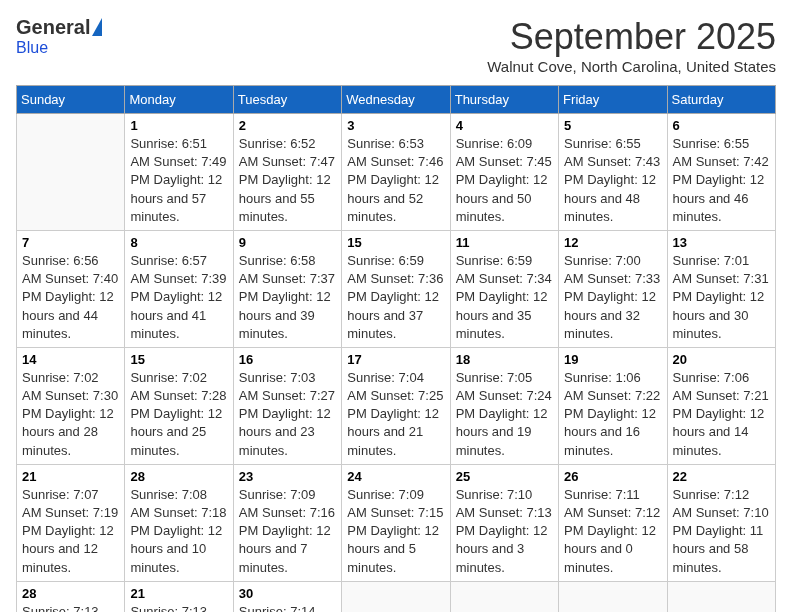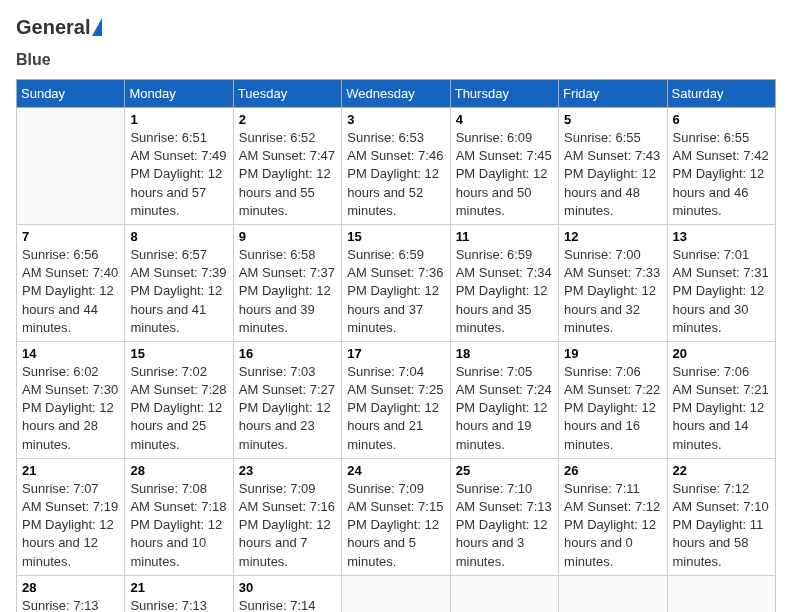--- a/index.html
+++ b/index.html
@@ -13,31 +13,30 @@
     .header {
       display: flex;
       justify-content: space-between;
       align-items: flex-start;
       margin-bottom: 10px;
     }
     .logo {
       display: flex;
       flex-direction: column;
       align-items: flex-start;
-      gap: 12px;
     }
     .logo-text {
       display: flex;
       align-items: center;
       font-size: 20px;
       font-weight: bold;
       color: #333;
     }
     .logo-general { color: #333; font-weight: bold; }
-    .logo-blue { color: #404040; font-weight: bold; }
+    .logo-blue { color: #1d4ed8; font-weight: normal; }
     .logo-triangle {
       width: 0;
       height: 0;
       border-left: 10px solid transparent;
       border-bottom: 18px solid #1565c0;
       margin-left: 2px;
       margin-bottom: 2px;
     }
     .title-section {
       text-align: right;
@@ -94,20 +93,24 @@
 <body>
 
 <div class="header">
   <div class="logo">
     <div class="logo-text">
       <span class="logo-general">General</span>
       <div class="logo-triangle"></div>
     </div>
     <span class="logo-blue">Blue</span>
   </div>
+  <div class="title-section">
+    <div class="month-title">September 2025</div>
+    <div class="subtitle">Walnut Cove, North Carolina, United States</div>
+  </div>
 </div>
 
 <table>
   <thead>
     <tr>
     <th>Sunday</th>
         <th>Monday</th>
         <th>Tuesday</th>
         <th>Wednesday</th>
         <th>Thursday</th>
@@ -208,21 +211,21 @@
           <span class="day-number">13</span>
           <div class="cell-content">Sunrise: 7:01 AM
 Sunset: 7:31 PM
 Daylight: 12 hours
 and 30 minutes.</div>
         </td>
       </tr>
       <tr>
         <td>
           <span class="day-number">14</span>
-          <div class="cell-content">Sunrise: 6:02 AM
+          <div class="cell-content">Sunrise: 7:02 AM
 Sunset: 7:30 PM
 Daylight: 12 hours
 and 28 minutes.</div>
         </td>
         <td>
           <span class="day-number">15</span>
           <div class="cell-content">Sunrise: 7:02 AM
 Sunset: 7:28 PM
 Daylight: 12 hours
 and 25 minutes.</div>
@@ -243,21 +246,21 @@
         </td>
         <td>
           <span class="day-number">18</span>
           <div class="cell-content">Sunrise: 7:05 AM
 Sunset: 7:24 PM
 Daylight: 12 hours
 and 19 minutes.</div>
         </td>
         <td>
           <span class="day-number">19</span>
-          <div class="cell-content">Sunrise: 7:06 AM
+          <div class="cell-content">Sunrise: 1:06 AM
 Sunset: 7:22 PM
 Daylight: 12 hours
 and 16 minutes.</div>
         </td>
         <td>
           <span class="day-number">20</span>
           <div class="cell-content">Sunrise: 7:06 AM
 Sunset: 7:21 PM
 Daylight: 12 hours
 and 14 minutes.</div>

